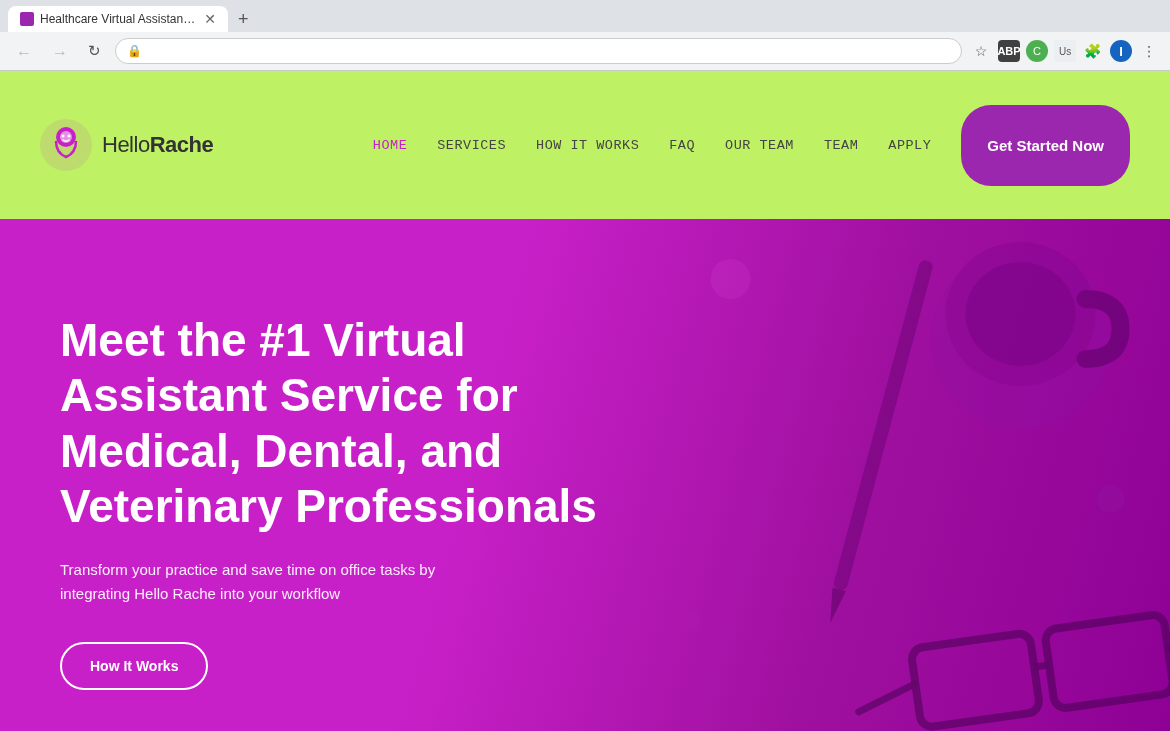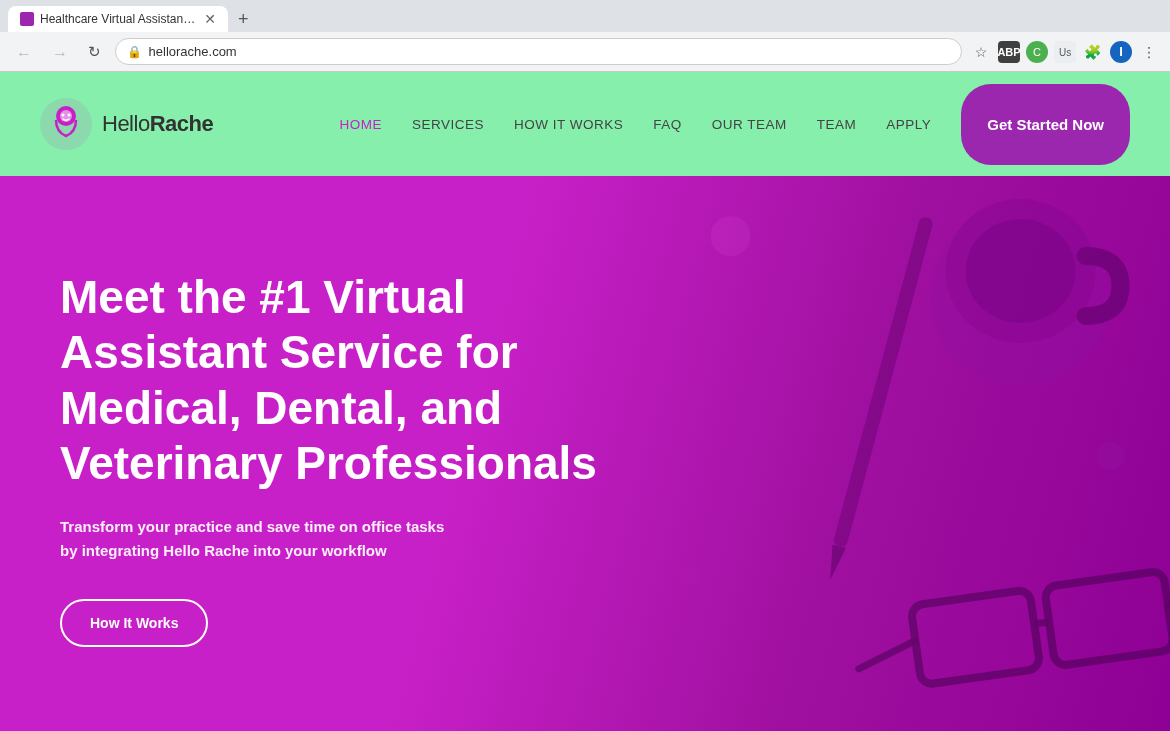--- a/index.html
+++ b/index.html
@@ -143,22 +143,22 @@
     
     .website {
       background: #fff;
     }
 
     
     .navbar {
       display: flex;
       align-items: center;
       padding: 0 40px;
-      height: 104px;
-      background: #86efac;
+      height: 148px;
+      background: #bef264;
       box-shadow: 0 1px 4px rgba(0,0,0,0.06);
     }
     .logo {
       display: flex;
       align-items: center;
       gap: 10px;
       margin-right: auto;
     }
     .logo-icon {
       width: 52px;
@@ -170,20 +170,21 @@
       color: #333;
       letter-spacing: -0.5px;
     }
     .logo-text strong { font-weight: 700; }
     .nav-links {
       display: flex;
       align-items: center;
       gap: 30px;
       list-style: none;
       margin-right: 30px;
+      font-family: Liberation Mono, monospace;
     }
     .nav-links a {
       text-decoration: none;
       font-size: 13.5px;
       font-weight: 500;
       color: #444;
       letter-spacing: 0.5px;
     }
     .nav-links a.active { color: #c820c8; }
     .cta-button {
@@ -219,21 +220,20 @@
       color: #fff;
       line-height: 1.2;
       margin-bottom: 24px;
     }
     .hero-subtitle {
       font-size: 15px;
       color: rgba(255,255,255,0.92);
       margin-bottom: 36px;
       line-height: 1.6;
       max-width: 400px;
-      font-weight: bold;
     }
     .hero-btn {
       background: transparent;
       color: #fff;
       border: 2px solid #fff;
       border-radius: 30px;
       padding: 14px 28px;
       font-size: 14px;
       font-weight: 600;
       cursor: pointer;
@@ -262,21 +262,20 @@
     </div>
     <button class="new-tab-btn">+</button>
   </div>
 
   <div class="browser-toolbar">
     <button class="nav-btn disabled">←</button>
     <button class="nav-btn disabled">→</button>
     <button class="reload-btn">↻</button>
     <div class="address-bar">
       <span class="lock-icon">🔒</span>
-      <span class="address-text">hellorache.com</span>
     </div>
     <div class="toolbar-actions">
       <div class="toolbar-icon">☆</div>
       <div class="toolbar-icon red-badge">ABP</div>
       <div class="toolbar-icon green-circle">C</div>
       <div class="toolbar-icon ext-icon">
         <svg width="16" height="16" viewBox="0 0 16 16" fill="none">
           <rect width="16" height="16" rx="2" fill="#eceff1"></rect>
           <text x="2" y="12" font-size="10" fill="#555">Us</text>
         </svg>

